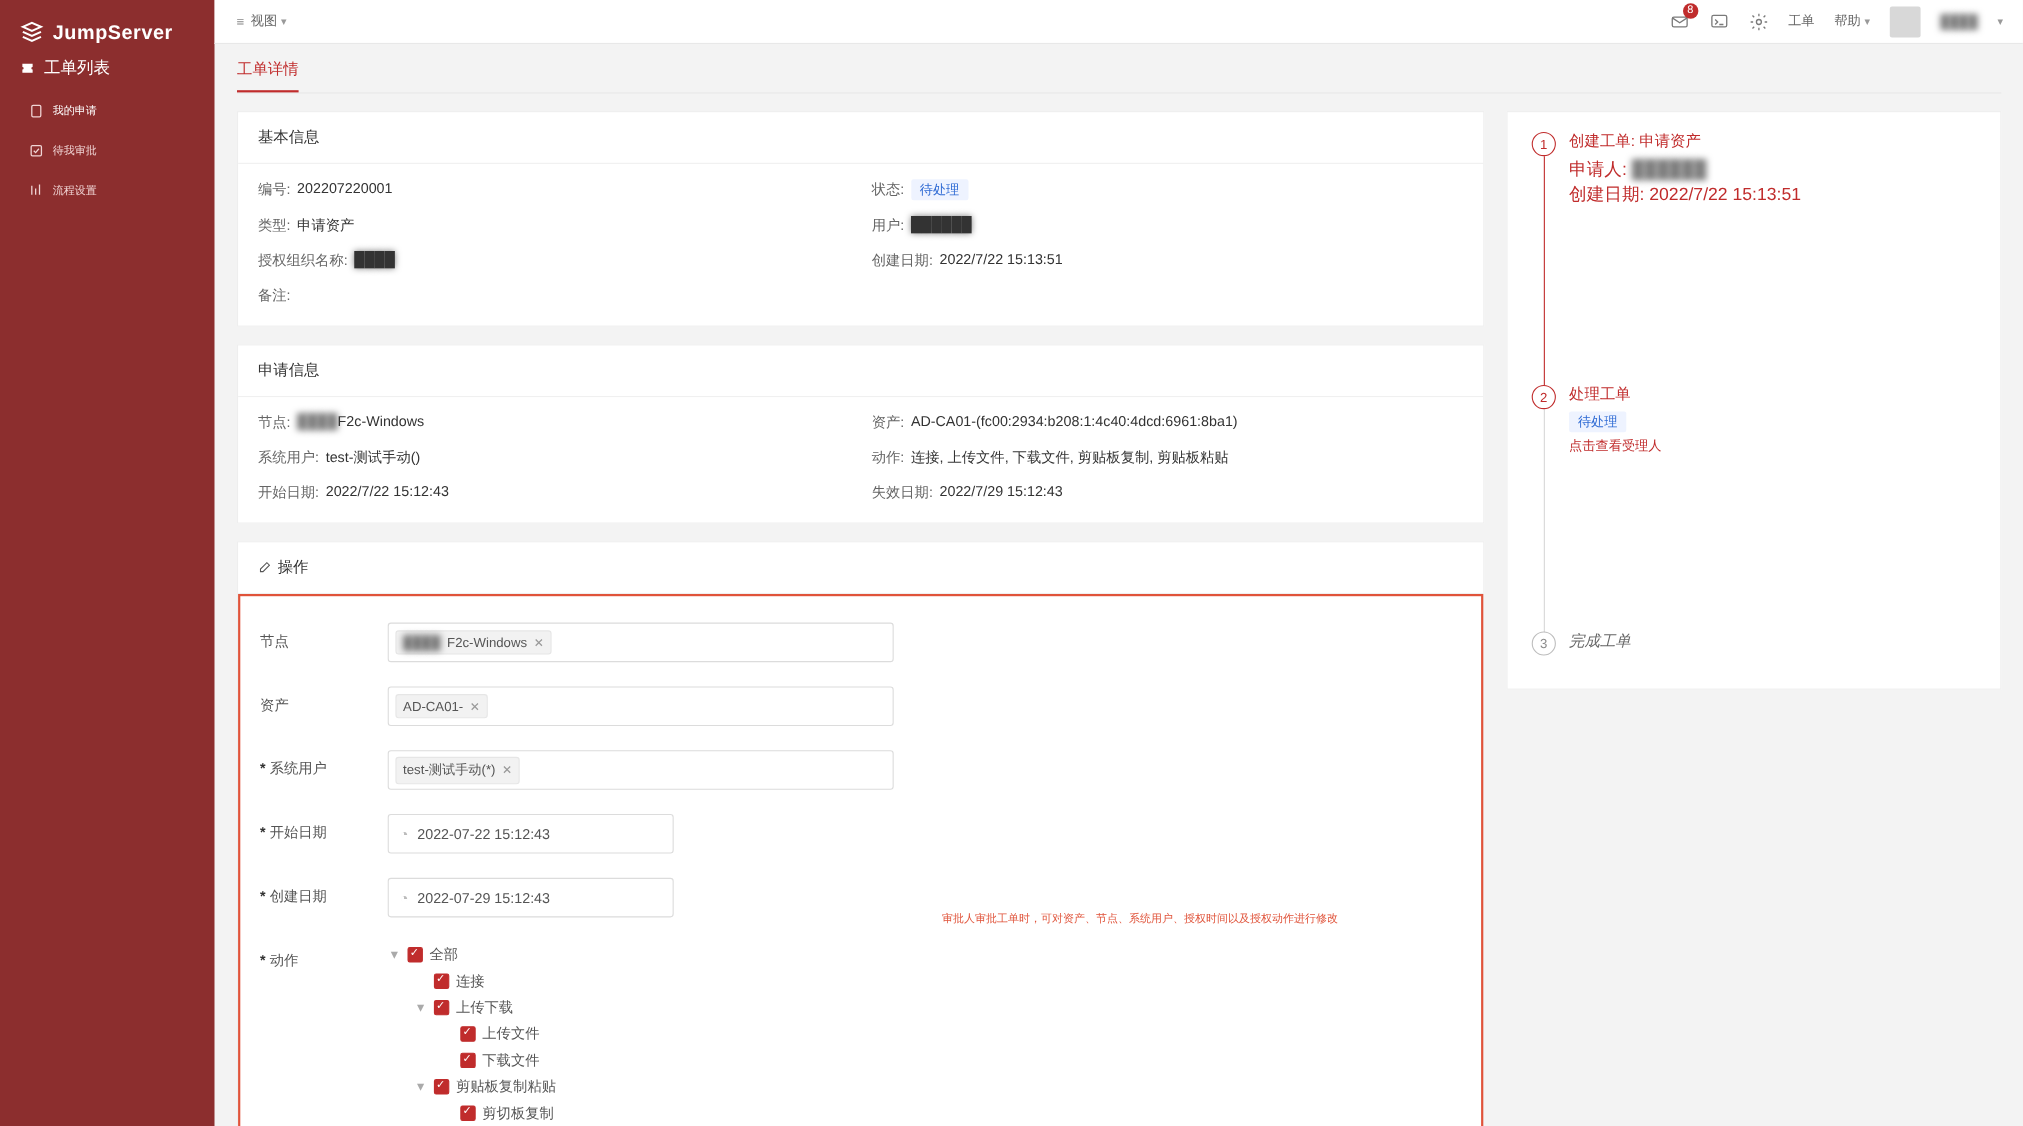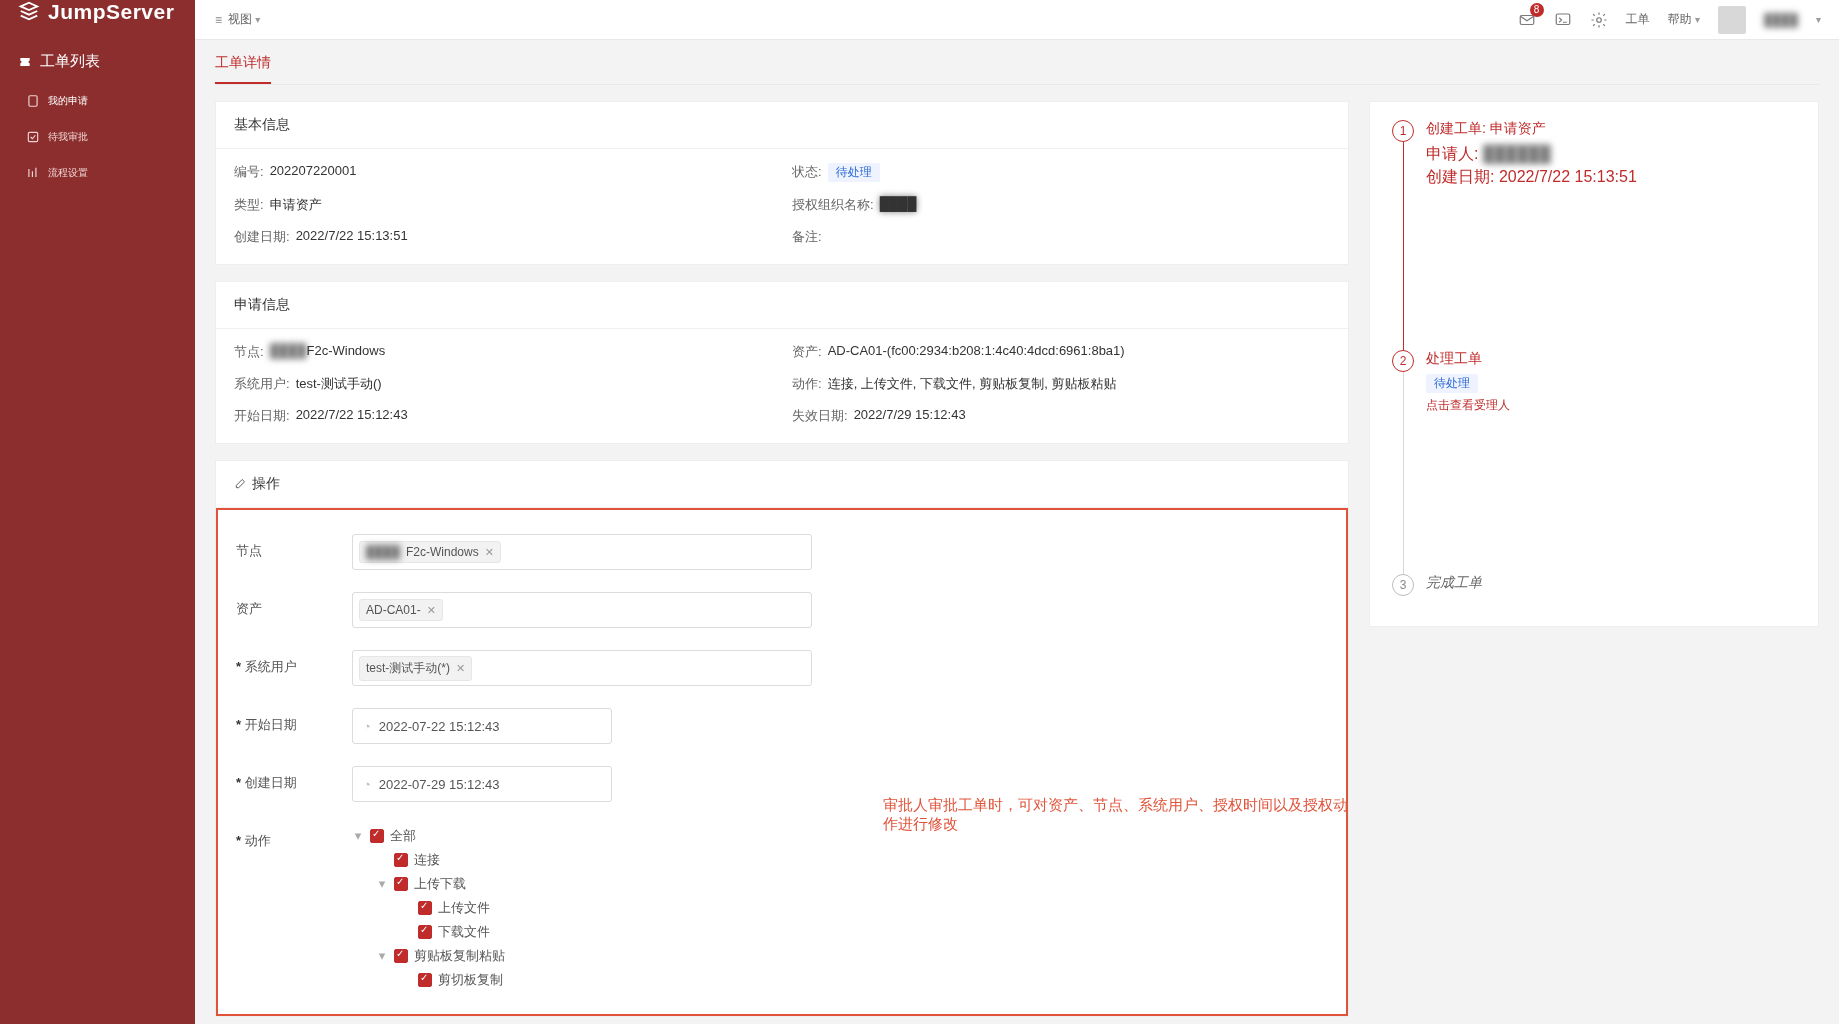--- a/index.html
+++ b/index.html
@@ -1,21 +1,21 @@
 <!DOCTYPE html>
 <html><head>
   <meta charset="utf-8">
   <style>
     * { margin:0; padding:0; box-sizing:border-box; }
     body { font-family: -apple-system, "Helvetica Neue", Arial, "PingFang SC", "Microsoft YaHei", sans-serif; font-size:13px; color:#333; background:#f3f3f3; }
     .app { display:flex; width:1839px; height:1024px; overflow:hidden; }
 
     
     .sidebar { width:195px; background:#8c2e2e; color:#fff; flex-shrink:0; }
-    .logo { height:40px; display:flex; align-items:flex-start; padding-left:18px; font-size:21px; font-weight:600; letter-spacing:.5px; background:#8c2e2e; gap:8px; }
+    .logo { height:40px; display:flex; align-items:flex-end; padding-left:18px; font-size:18px; font-weight:600; letter-spacing:.5px; background:#8c2e2e; gap:8px; }
     .logo svg { width:22px; height:22px; }
     .side-header { padding:12px 18px; font-size:15px; font-weight:500; color:#fff; display:flex; align-items:center; gap:8px; }
     .side-item { padding:11px 18px 11px 26px; font-size:10px; color:#f0d4d4; display:flex; align-items:center; gap:8px; cursor:pointer;}
     .side-item .ic { width:14px; height:14px; display:inline-block; }
     .side-item.active { color:#fff; }
 
     
     .main { flex:1; display:flex; flex-direction:column; min-width:0; }
     .topbar { height:40px; background:#fff; display:flex; align-items:center; justify-content:space-between; padding:0 18px 0 20px; border-bottom:1px solid #e8e8e8; font-size:12px; color:#666;}
     .top-left { display:flex; align-items:center; gap:8px;}
@@ -61,21 +61,21 @@
     .tree { font-size:13px; color:#555; line-height:24px;}
     .tree ul { list-style:none; padding-left:24px;}
     .tree li { display:flex; align-items:center; gap:6px;}
     .tree li > ul { width:100%; }
     .cb { appearance:none; width:14px; height:14px; border:1px solid #c02c2c; border-radius:2px; background:#c02c2c; position:relative; cursor:pointer;}
     .cb::after{ content:"✓"; color:#fff; font-size:10px; position:absolute; left:1px; top:-2px;}
     .caret { color:#aaa; width:12px; display:inline-block; text-align:center; cursor:pointer;}
     .tree-row { display:flex; align-items:center; gap:6px; }
 
     
-    .annotation { position:absolute; color:#e0533a; font-size:15px;margin-left:27px; }
+    .annotation { position:absolute; color:#e0533a; font-size:10px; }
 
     
     .timeline-panel { background:#fff; border:1px solid #eee; padding:18px 22px 28px; min-height:520px;}
     .tl-item { display:flex; gap:12px; position:relative; padding-bottom:160px;}
     .tl-item:last-child { padding-bottom:0;}
     .tl-mark { width:22px; height:22px; border:1px solid #c02c2c; border-radius:50%; color:#c02c2c; font-size:12px; display:flex; align-items:center; justify-content:center; background:#fff; flex-shrink:0; z-index:1;}
     .tl-mark.grey { border-color:#bdbdbd; color:#8a8a8a;}
     .tl-line { position:absolute; left:10.5px; top:22px; bottom:-2px; width:1px; background:#c02c2c;}
     .tl-line.grey { background:#d7d7d7;}
     .tl-body { font-size:13px; color:#555;}
@@ -177,20 +177,24 @@
                     <span class="k">编号:</span>
                     <span class="v">202207220001</span>
                   </div>
                 <div class="kv">
                     <span class="k">状态:</span>
                     <span class="tag-status">待处理</span>
                   </div>
                 <div class="kv">
                     <span class="k">类型:</span>
                     <span class="v">申请资产</span>
+                  </div>
+                <div class="kv">
+                    <span class="k">用户:</span>
+                    <span class="v blur">██████</span>
                   </div>
                 <div class="kv">
                     <span class="k">授权组织名称:</span>
                     <span class="v blur">████</span>
                   </div>
                 <div class="kv">
                     <span class="k">创建日期:</span>
                     <span class="v">2022/7/22 15:13:51</span>
                   </div>
                 <div class="kv">

